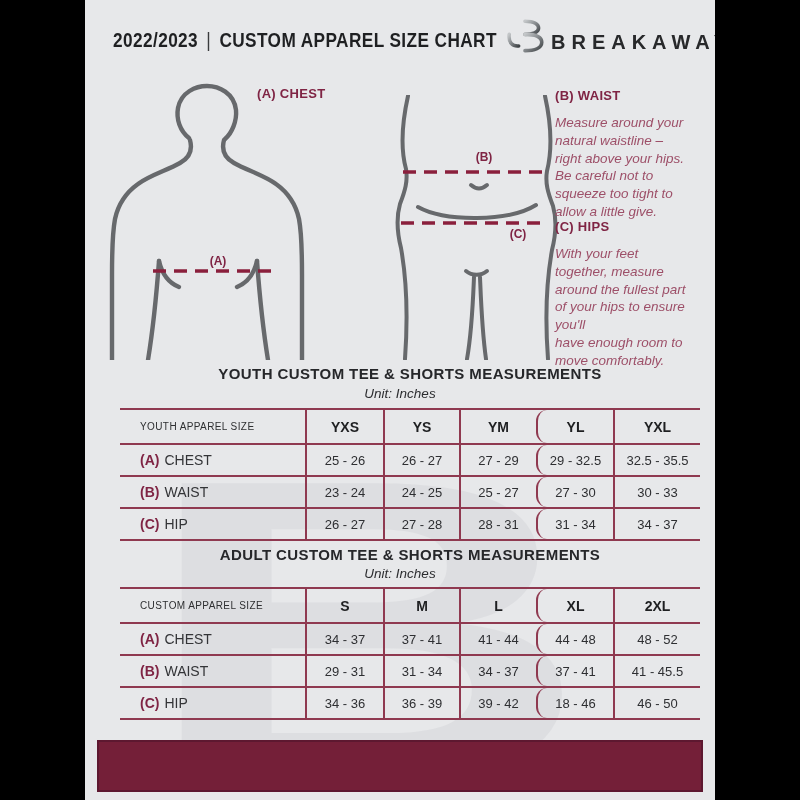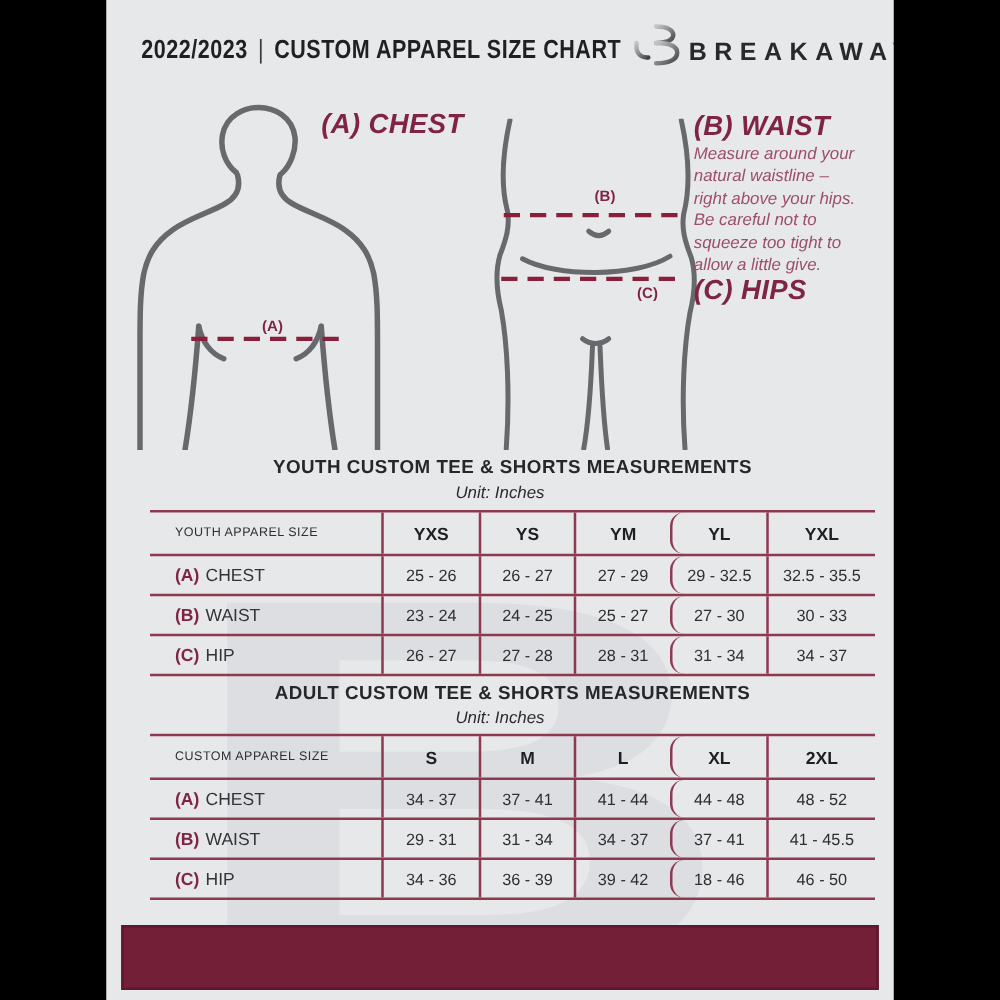--- a/index.html
+++ b/index.html
@@ -30,22 +30,22 @@
   .brand{
     position:absolute;left:466px;top:31px;font-size:20px;font-weight:bold;
     color:#28292b;letter-spacing:6px;white-space:nowrap;
   }
   .logo{position:absolute;left:420px;top:17px;width:42px;height:40px;}
   
   .fig{position:absolute;}
   .fig-a{left:22px;top:83px;width:205px;height:277px;}
   .fig-b{left:308px;top:95px;width:168px;height:265px;}
   .guide-h{
-    position:absolute;font-size:22px;font-weight:bold;
-    color:var(--maroon-dark,#7f2444);letter-spacing:0.3px;white-space:nowrap;font-style:italic;
+    position:absolute;font-size:13px;font-weight:bold;
+    color:var(--maroon-dark,#7f2444);letter-spacing:0.3px;white-space:nowrap;
   }
   .guide-p{
     position:absolute;font-size:13.5px;font-style:italic;
     color:var(--maroon-body,#9d4f68);line-height:1.32;white-space:pre-line;
   }
   .marker{
     position:absolute;width:26px;text-align:center;font-size:12px;
     font-weight:bold;color:var(--maroon-dark,#7f2444);
   }
   
@@ -149,20 +149,27 @@
 
   <div class="guide-h" style="left:470px;top:88px;">(B) WAIST</div>
   <div class="guide-p" style="left:470px;top:114px;width:170px;">Measure around your
 natural waistline –
 right above your hips.
 Be careful not to
 squeeze too tight to
 allow a little give.</div>
 
   <div class="guide-h" style="left:470px;top:219px;">(C) HIPS</div>
+  <div class="guide-p" style="left:470px;top:245px;width:178px;">With your feet
+together, measure
+around the fullest part
+of your hips to ensure
+you'll
+have enough room to
+move comfortably.</div>
 
   <div class="sec-title" style="top:365px;">YOUTH CUSTOM TEE &amp; SHORTS MEASUREMENTS</div>
   <div class="sec-unit" style="top:386px;">Unit: Inches</div>
   <div class="size-table" style="top:408px;">
     <div class="tr head">
       <div class="td c0">YOUTH APPAREL SIZE</div>
       <div class="td c1">YXS</div>
       <div class="td c2">YS</div>
       <div class="td c3">YM</div>
       <div class="td c4">YL</div>

